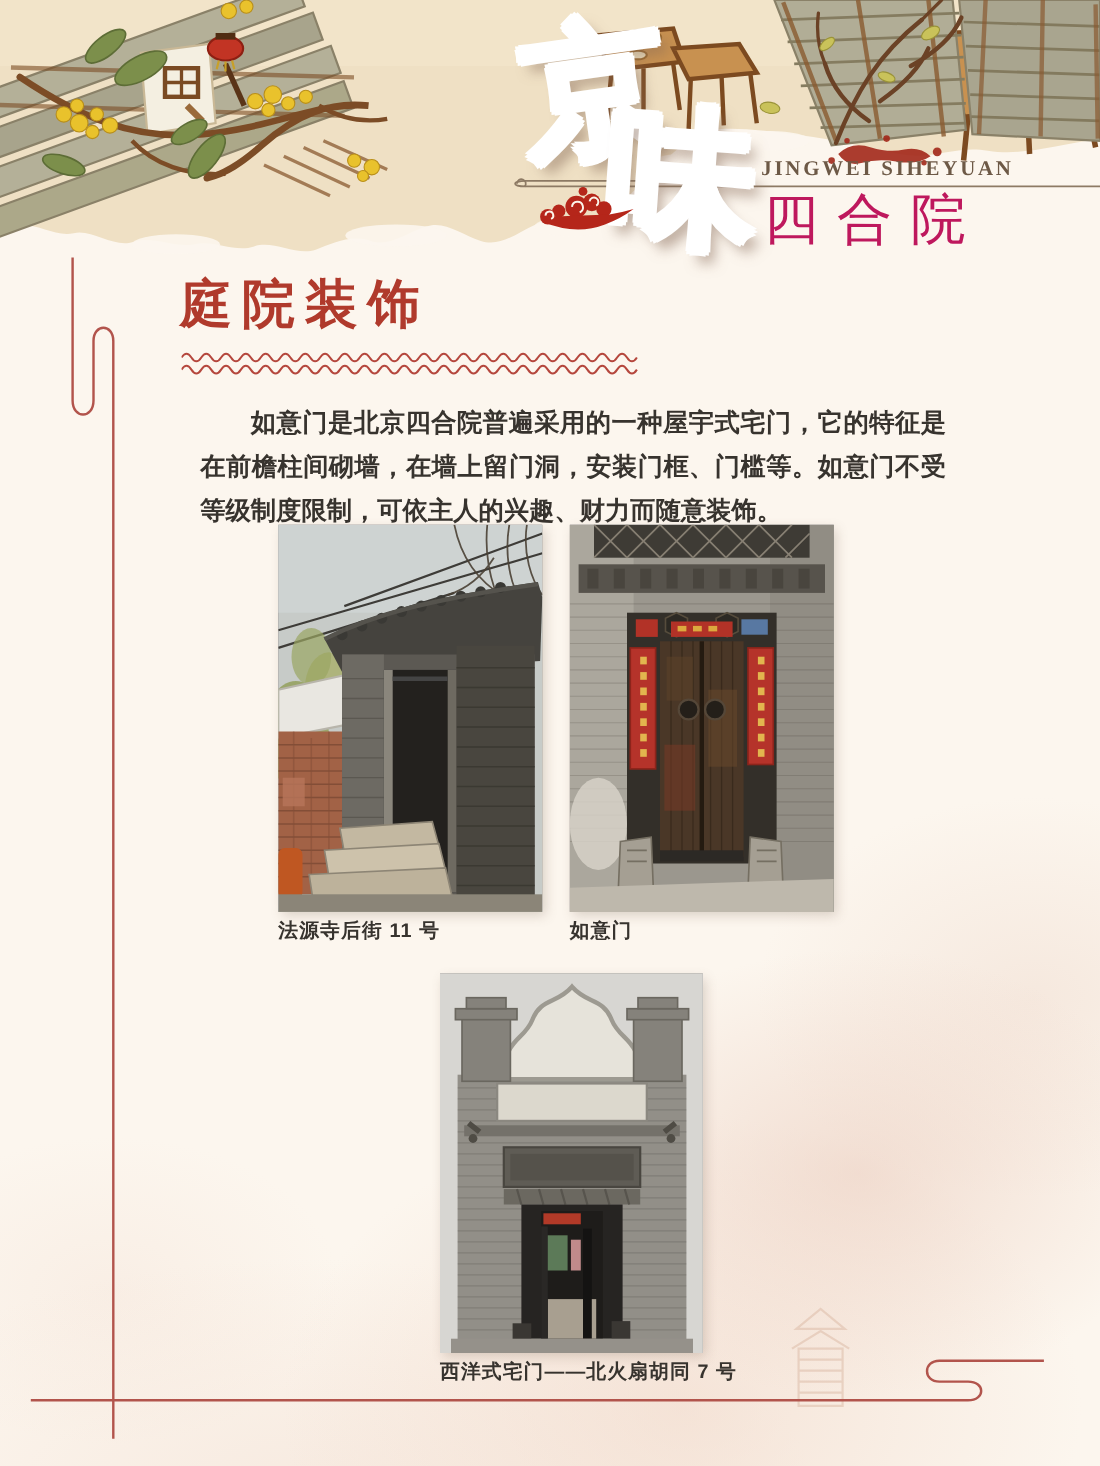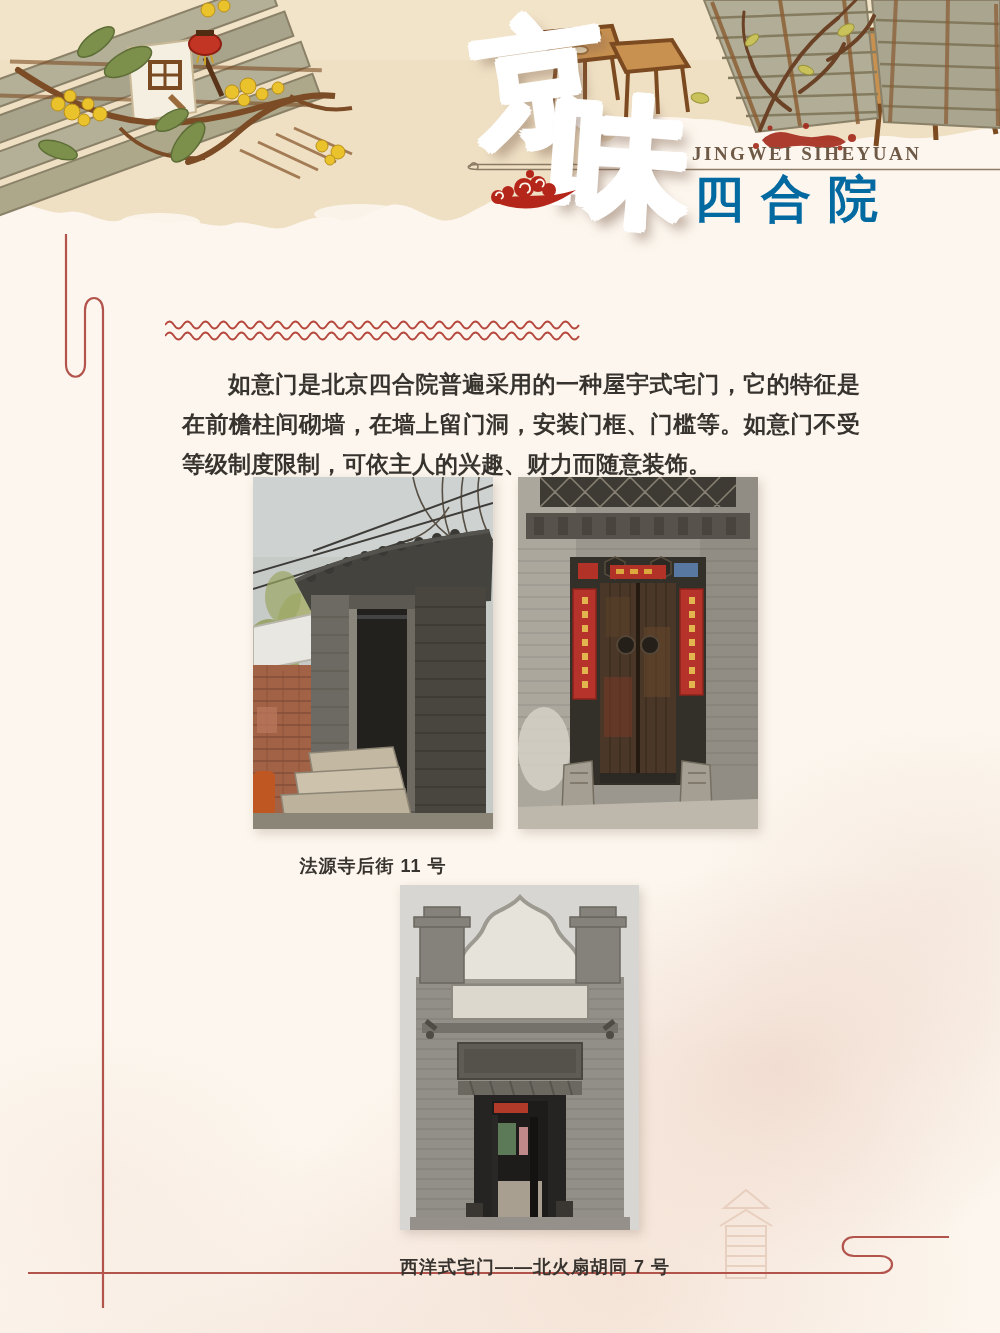--- a/index.html
+++ b/index.html
@@ -37,38 +37,38 @@
           -webkit-background-clip:text; background-clip:text; -webkit-text-fill-color:transparent;}
   }
   .brand-en{
     position:absolute; left:692px; top:143px; width:300px;
     font-family:"Liberation Serif","DejaVu Serif",serif;
     font-size:19px; letter-spacing:2.5px; color:#6d5946; font-weight:700;
   }
   .brand-cn{
     position:absolute; left:694px; top:174px;
     font-family:"Liberation Serif","DejaVu Serif",serif;
-    font-size:50px; letter-spacing:17px; color:#0369a1; font-weight:700; line-height:1;
+    font-size:50px; letter-spacing:17px; color:#be185d; font-weight:400; line-height:1;
   }
   
   .sec-title{
     position:absolute; left:163px; top:252px; margin:0;
     font-size:48px; font-weight:900; letter-spacing:9px; color:#b03a2c; line-height:1.1;
   }
   .para{
     position:absolute; left:166px; top:348px; width:678px; margin:16px;
     font-size:23px; line-height:40px; font-weight:700; color:#37332e;
     text-align:justify; text-indent:2em;
   }
   
   figure{margin:0;}
   .photo{position:absolute;}
   .photo svg{display:block; box-shadow:3px 4px 10px rgba(120,95,80,.25); background:#888;}
   .photo figcaption{
-    margin-top:25px; text-align:center; font-size:18px; font-weight:700; color:#37332e;
+    margin-top:5px; font-size:18px; font-weight:700; color:#37332e;
     letter-spacing:1px; white-space:nowrap;
   }
   .p1{left:253px; top:477px; width:240px;}
   .p2{left:518px; top:477px; width:240px;}
   .p3{left:400px; top:885px; width:239px;}
   .decor{pointer-events:none;}
 </style>
 </head>
 <body>
 
@@ -246,20 +246,21 @@
       <circle cx="44" cy="8" r="4"></circle>
     </g>
     <g stroke="#fbf4ea" stroke-width="1.8" fill="none">
       <path d="M34,22 a5,5 0 1 1 7,5 M50,17 a4,4 0 1 1 6,4 M10,30 a3.5,3.5 0 1 1 5,3"></path>
     </g>
   </svg>
 
   <div class="brand-en">JINGWEI SIHEYUAN</div>
   <div class="brand-cn">四合院</div>
 
+  <h1 class="sec-title">庭院装饰</h1>
 
   <svg class="abs" style="left:165px;top:318px;" width="416" height="24" viewBox="0 0 416 24">
     <defs>
       <path id="wav" d="M0,5 q4.5,-7 9,0 t9,0 t9,0 t9,0 t9,0 t9,0 t9,0 t9,0 t9,0 t9,0 t9,0 t9,0 t9,0 t9,0 t9,0 t9,0 t9,0 t9,0 t9,0 t9,0 t9,0 t9,0 t9,0 t9,0 t9,0 t9,0 t9,0 t9,0 t9,0 t9,0 t9,0 t9,0 t9,0 t9,0 t9,0 t9,0 t9,0 t9,0 t9,0 t9,0 t9,0 t9,0 t9,0 t9,0 t9,0 t9,0" fill="none" stroke="#b5473d" stroke-width="1.8"></path>
     </defs>
     <use href="#wav" y="2"></use>
     <use href="#wav" y="13"></use>
   </svg>
 
   <p class="para">如意门是北京四合院普遍采用的一种屋宇式宅门，它的特征是在前檐柱间砌墙，在墙上留门洞，安装门框、门槛等。如意门不受等级制度限制，可依主人的兴趣、财力而随意装饰。</p>
@@ -412,20 +413,21 @@
 
       <g fill="#a59f93" stroke="#756f62" stroke-width="1.5">
         <polygon points="46,288 74,284 76,332 44,334"></polygon>
         <polygon points="164,284 192,288 194,334 162,332"></polygon>
       </g>
       <path d="M52,296 h18 M52,306 h18 M170,296 h18 M170,306 h18" stroke="#756f62" stroke-width="1.5"></path>
 
       <rect x="82" y="296" width="76" height="10" fill="#2c2925"></rect>
       <polygon points="0,330 240,322 240,352 0,352" fill="#beb8ac"></polygon>
     </svg>
+    <figcaption>如意门</figcaption>
   </figure>
 
   <figure class="photo p3">
     <svg width="239" height="345" viewBox="0 0 239 345" role="img">
       <rect width="239" height="345" fill="#d7d6d2"></rect>
 
       <rect x="16" y="92" width="208" height="253" fill="#928f88"></rect>
       <g stroke="#33302c" stroke-width="1" opacity=".18">
         <path d="M16,104 H224 M16,114 H224 M16,124 H224 M16,134 H224 M16,144 H224 M16,154 H224 M16,164 H224 M16,174 H224 M16,184 H224 M16,194 H224 M16,204 H224 M16,214 H224 M16,224 H224 M16,234 H224 M16,244 H224 M16,254 H224 M16,264 H224 M16,274 H224 M16,284 H224 M16,294 H224 M16,304 H224 M16,314 H224 M16,324 H224"></path>
       </g>

